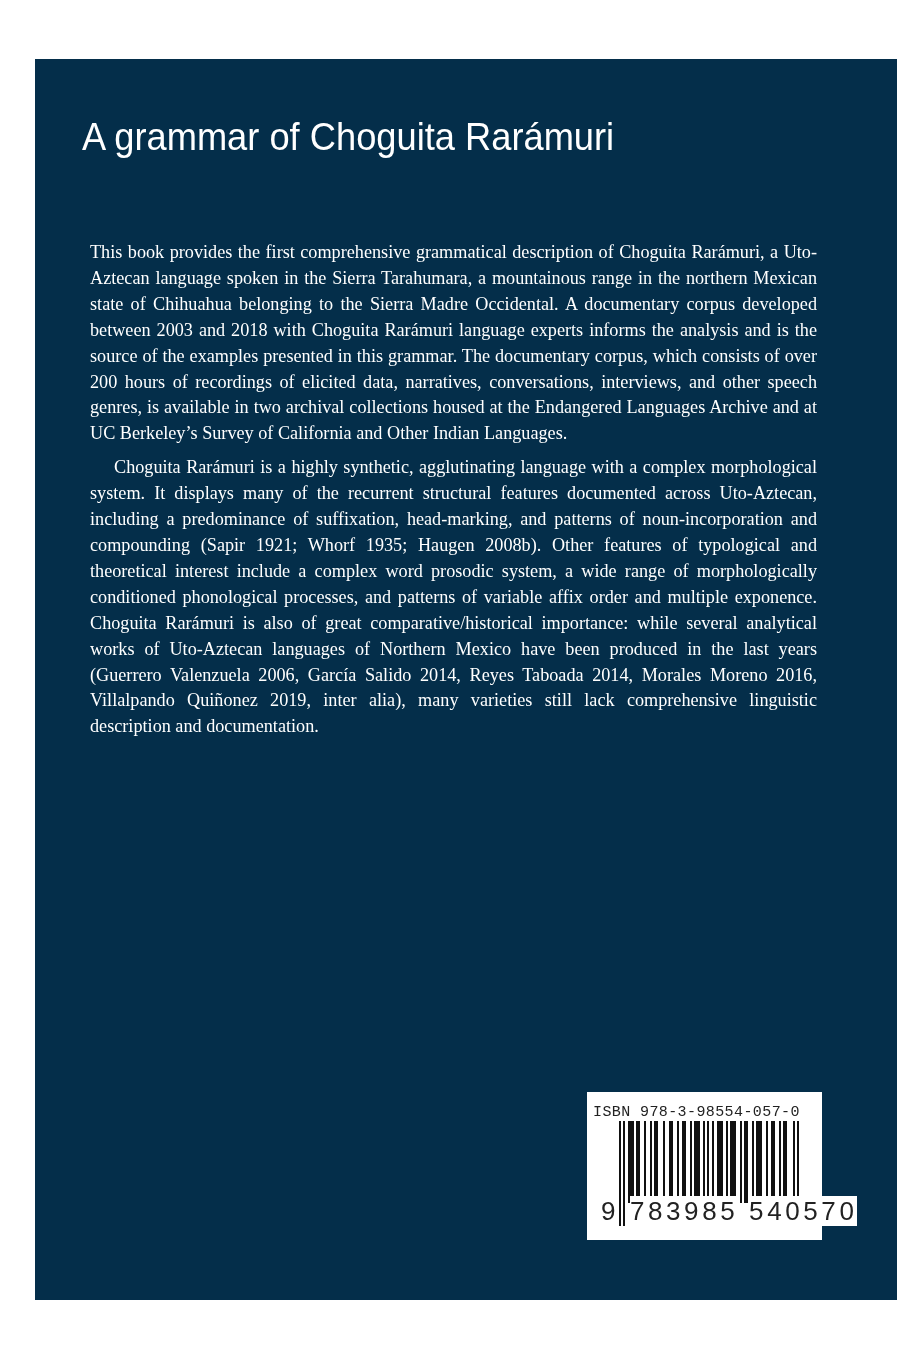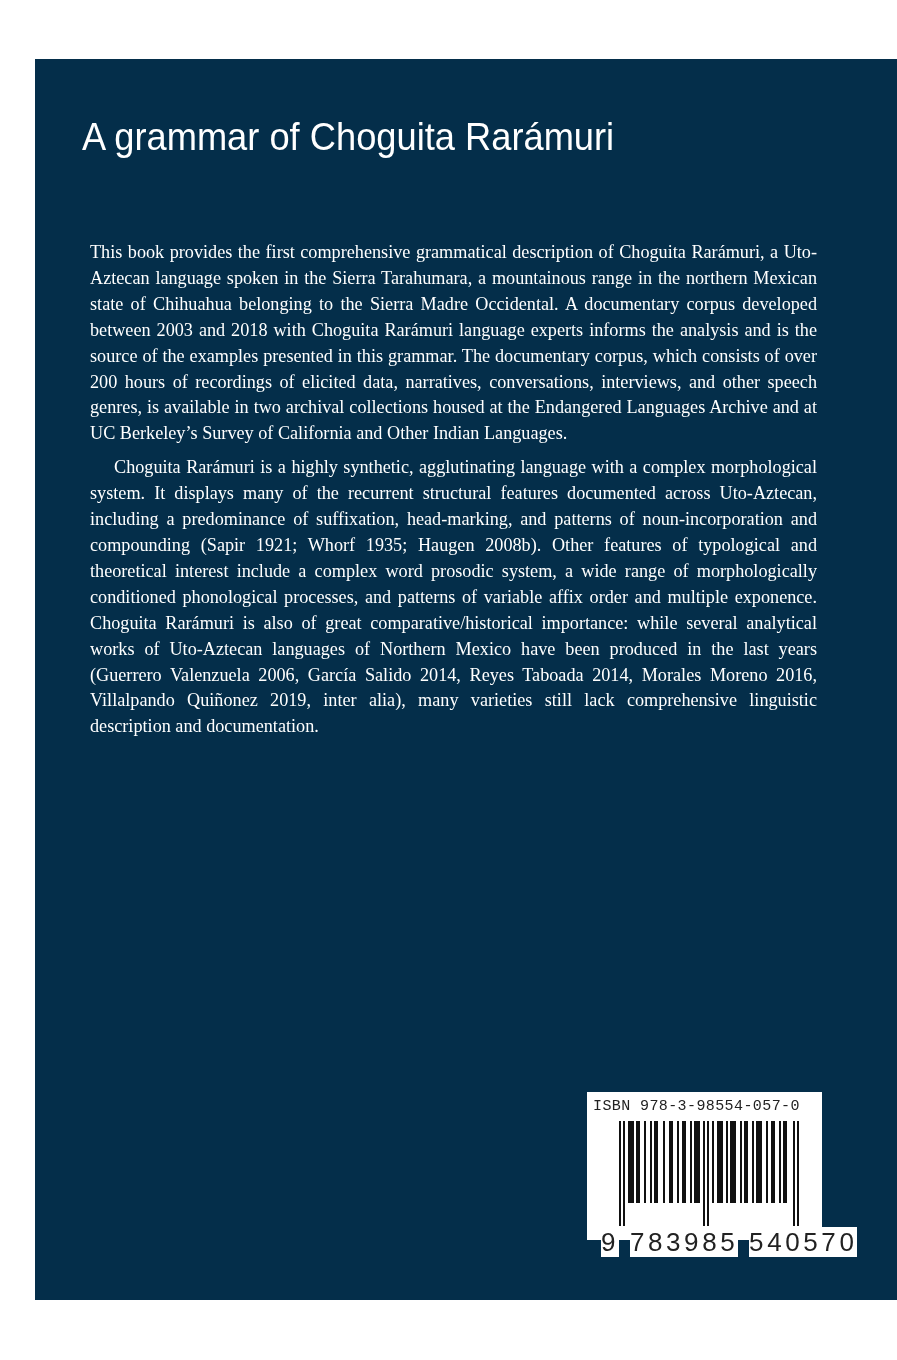--- a/index.html
+++ b/index.html
@@ -19,29 +19,29 @@
     font-family:"Liberation Serif", serif; font-size:18.2px; line-height:25.9px;
     color:#ffffff; text-align:justify; hyphens:manual;
   }
   .blurb p { margin:8px; }
   .blurb p.indent { text-indent:24px; }
   .barcode-box {
     position:absolute; left:552px; top:1033px; width:235px; height:148px;
     background:#ffffff;
   }
   .isbn-text {
-    position:absolute; left:6px; top:6px; width:224px;
+    position:absolute; left:6px; top:12px; width:224px;
     font-family:"Liberation Mono", monospace; font-size:15px; color:#222;
     letter-spacing:0.4px; white-space:nowrap;
   }
   .bars { position:absolute; left:32px; top:29px; width:180px; height:105px; }
   .digits {
     position:absolute; left:14px; top:104px;
     font-family:"Liberation Sans", sans-serif; font-size:26px; color:#222;
-    letter-spacing:3.6px; white-space:nowrap; background:transparent;margin-top:31px;
+    letter-spacing:3.6px; white-space:nowrap; background:transparent;
   }
   .digits span { background:#fff; }
 </style>
 </head>
 <body>
 
 <div class="cover">
   <div class="title">A grammar of Choguita Rarámuri</div>
 
   <div class="blurb">

